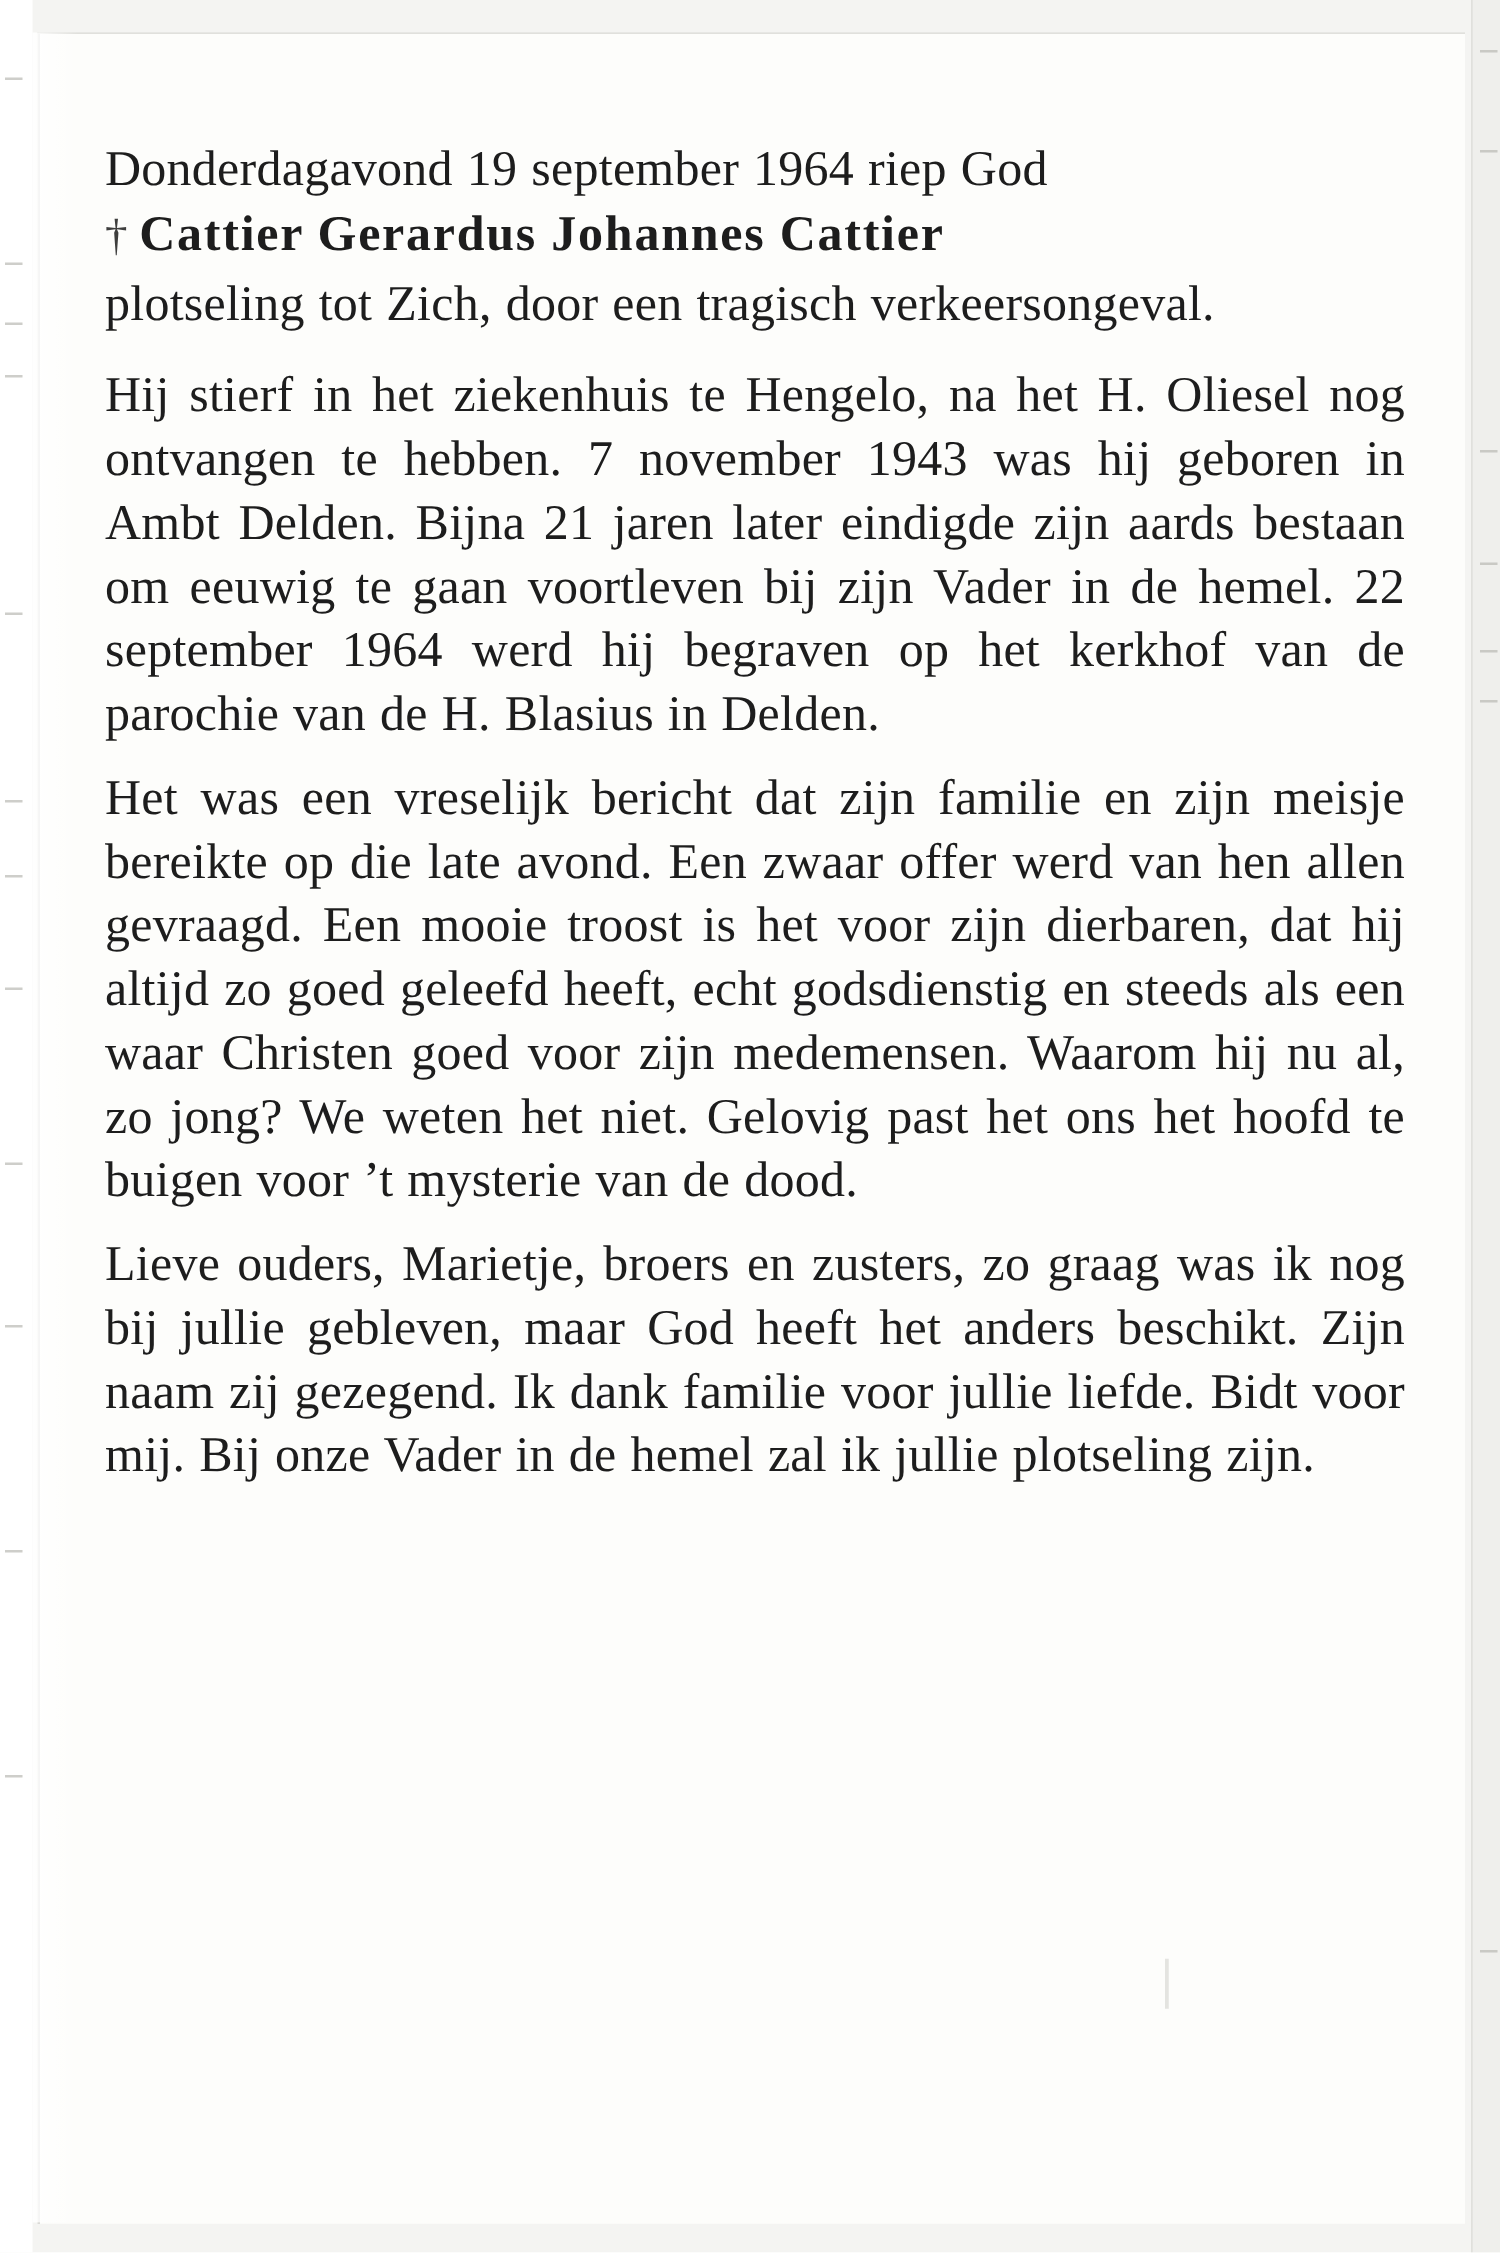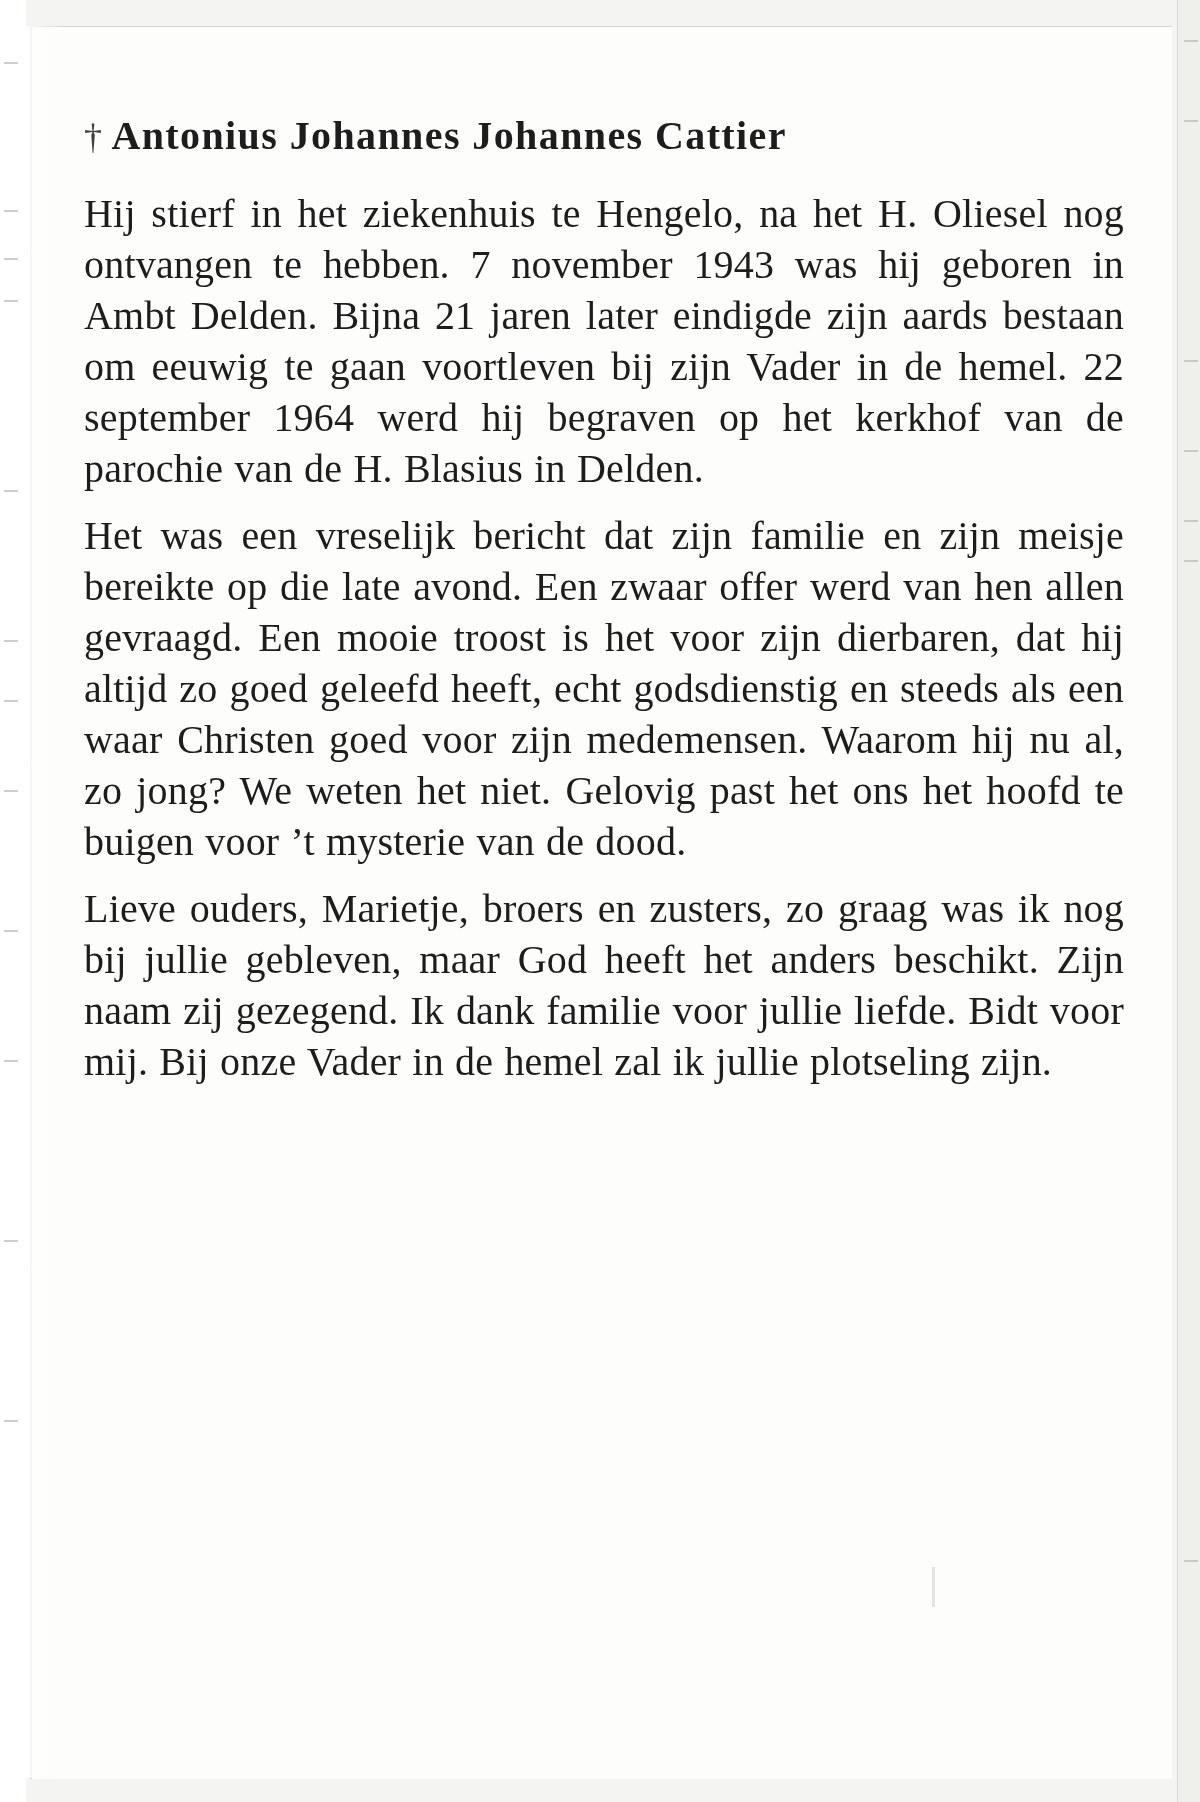--- a/index.html
+++ b/index.html
@@ -153,25 +153,27 @@
     <div class="tick r" style="top:450px;"></div>
     <div class="tick r" style="top:520px;"></div>
     <div class="tick r" style="top:560px;"></div>
     <div class="tick r" style="top:1560px;"></div>
   </div>
 
   <div id="paper">
 
     <div id="text-block">
 
+      <p class="para tight">Donderdagavond 19 september 1964 riep God</p>
 
       <div class="name-line">
-        <span class="cross">†</span><span>Antonius Johannes Johannes Cattier</span>
+        <span class="cross">†</span><span>Cattier Gerardus Johannes Cattier</span>
       </div>
 
+      <p class="para tight">plotseling tot Zich, door een tragisch verkeersongeval.</p>
 
       <div class="block-gap"></div>
 
       <p class="para">Hij stierf in het ziekenhuis te Hengelo, na het H. Oliesel nog ontvangen te hebben. 7 november 1943 was hij geboren in Ambt Delden. Bijna 21 jaren later eindigde zijn aards bestaan om eeuwig te gaan voortleven bij zijn Vader in de hemel. 22 september 1964 werd hij begraven op het kerkhof van de parochie van de H. Blasius in Delden.</p>
 
       <p class="para">Het was een vreselijk bericht dat zijn familie en zijn meisje bereikte op die late avond. Een zwaar offer werd van hen allen gevraagd. Een mooie troost is het voor zijn dierbaren, dat hij altijd zo goed geleefd heeft, echt godsdienstig en steeds als een waar Christen goed voor zijn medemensen. Waarom hij nu al, zo jong? We weten het niet. Gelovig past het ons het hoofd te buigen voor ’t mysterie van de dood.</p>
 
       <p class="para"><span>Lieve ouders, Marietje, broers en zusters, zo graag was ik nog bij jullie gebleven, maar God heeft het anders beschikt. Zijn naam zij gezegend. Ik dank familie voor jullie liefde. </span><span class="bold-inline">Bidt</span><span> voor mij. Bij onze Vader in de hemel zal </span><span class="bold-inline">ik</span><span> jullie plotseling zijn.</span></p>
 
 

